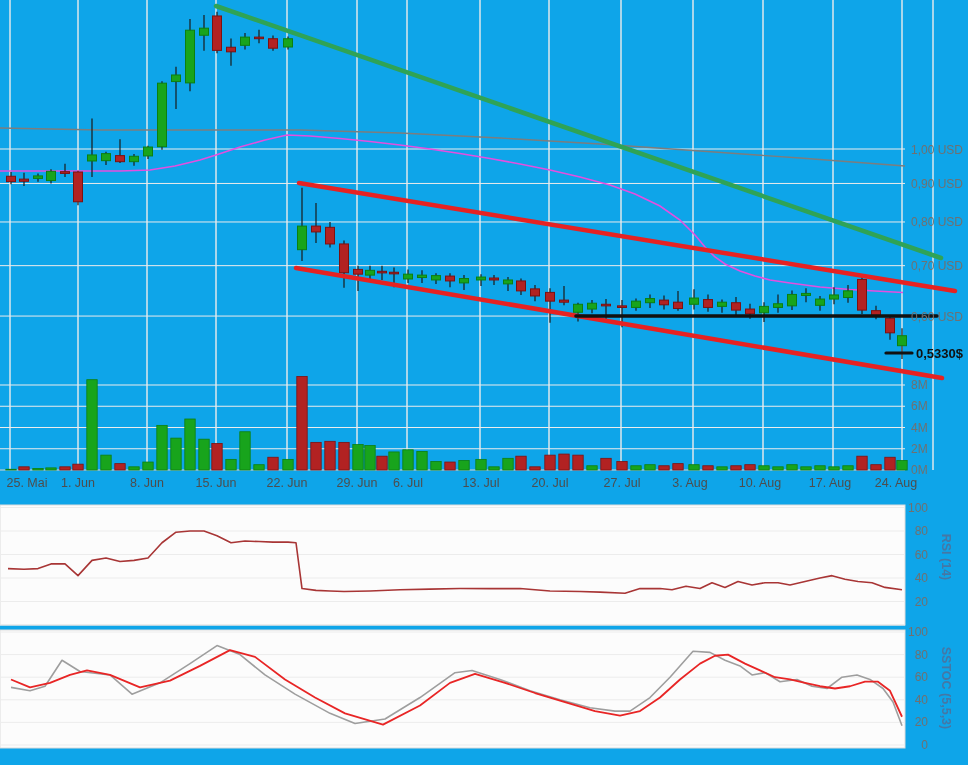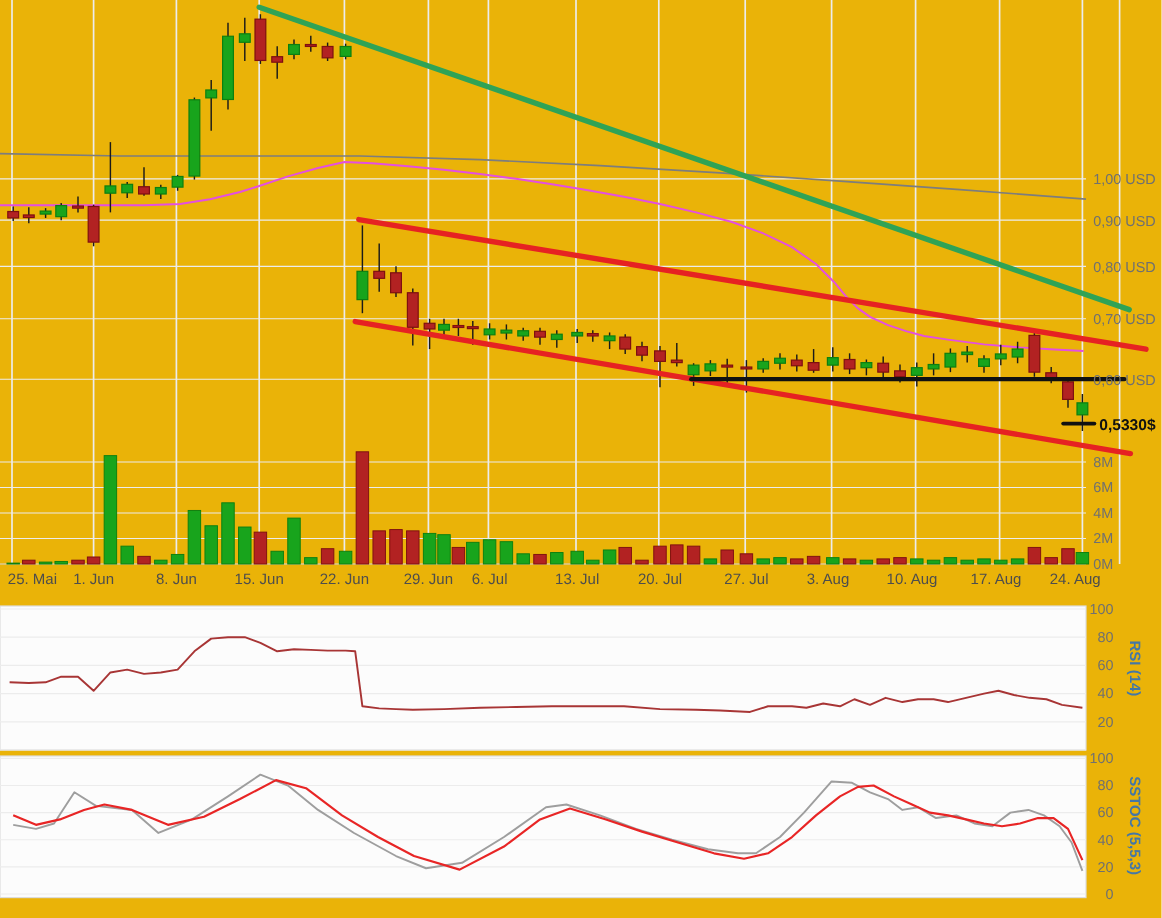--- a/index.html
+++ b/index.html
@@ -1,16 +1,16 @@
 <!DOCTYPE html>
 <html><head>
 <meta charset="utf-8">
 <style>
   html,body{margin:0;padding:0;background:#fff;}
-  #chart-root{position:relative;width:968px;height:765px;background:#eab308;overflow:hidden;
+  #chart-root{position:relative;width:968px;height:765px;background:#0ea5e9;overflow:hidden;
     font-family:"Liberation Sans",sans-serif;}
   svg{display:block;}
   text{font-family:"Liberation Sans",sans-serif;}
   .axis-label{font-size:12px;fill:#707070;}
   .date-label{font-size:12.5px;fill:#4d4d4d;}
   .tick-label{font-size:12px;fill:#707070;}
   .panel-title{font-size:12.5px;font-weight:bold;fill:#4577a5;}
   .price-now{font-size:13px;font-weight:bold;fill:#111;}
 </style>
 </head>

